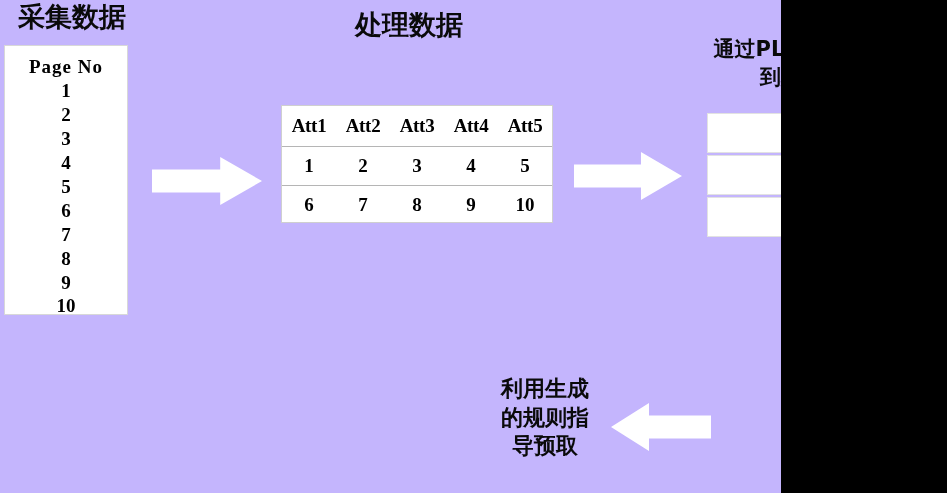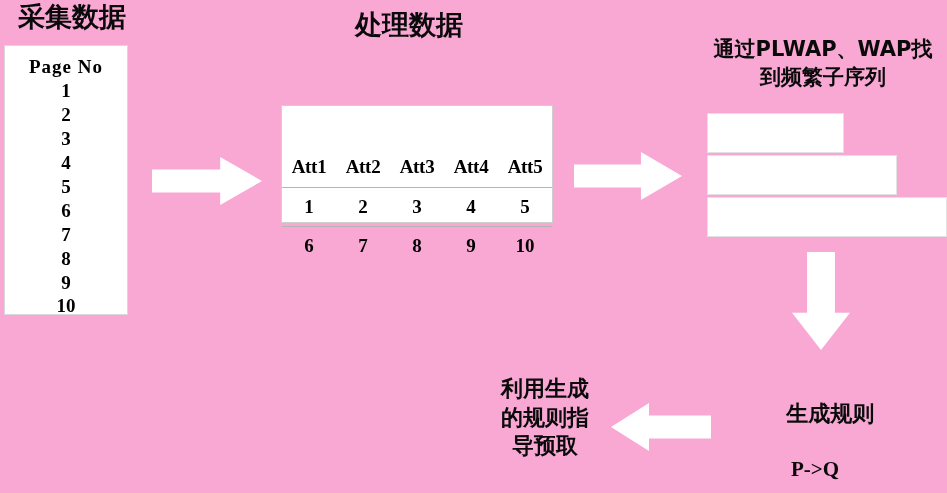--- a/index.html
+++ b/index.html
@@ -3,23 +3,23 @@
 <meta charset="utf-8">
 <title>Flow Diagram</title>
 <style>
   html, body {
     margin: 0;
     padding: 0;
     background: #000000;
   }
   #stage {
     position: relative;
-    width: 947px;
+    width: 781px;
     height: 493px;
-    background: #f9a8d4;
+    background: #c4b5fd;
     overflow: hidden;
     font-family: "Liberation Serif", "DejaVu Serif", serif;
   }
 
   
   .dark-label {
     position: absolute;
     color: #0a0a0a;
     font-family: "DejaVu Sans", "Liberation Sans", sans-serif;
     font-weight: 700;
@@ -107,21 +107,20 @@
     background: #ffffff;
     border: 1px solid #cfcfcf;
     box-sizing: border-box;
     color: #000000;
   }
   #att-table table {
     width: 100%;
     height: 100%;
     border-collapse: collapse;
     table-layout: fixed;
-    margin-top: 41px;
   }
   #att-table th, #att-table td {
     text-align: center;
     font-size: 19px;
     font-weight: 700;
     padding: 0;
   }
   #att-table thead th {
     border-bottom: 1px solid #b5b5b5;
     height: 40px;

